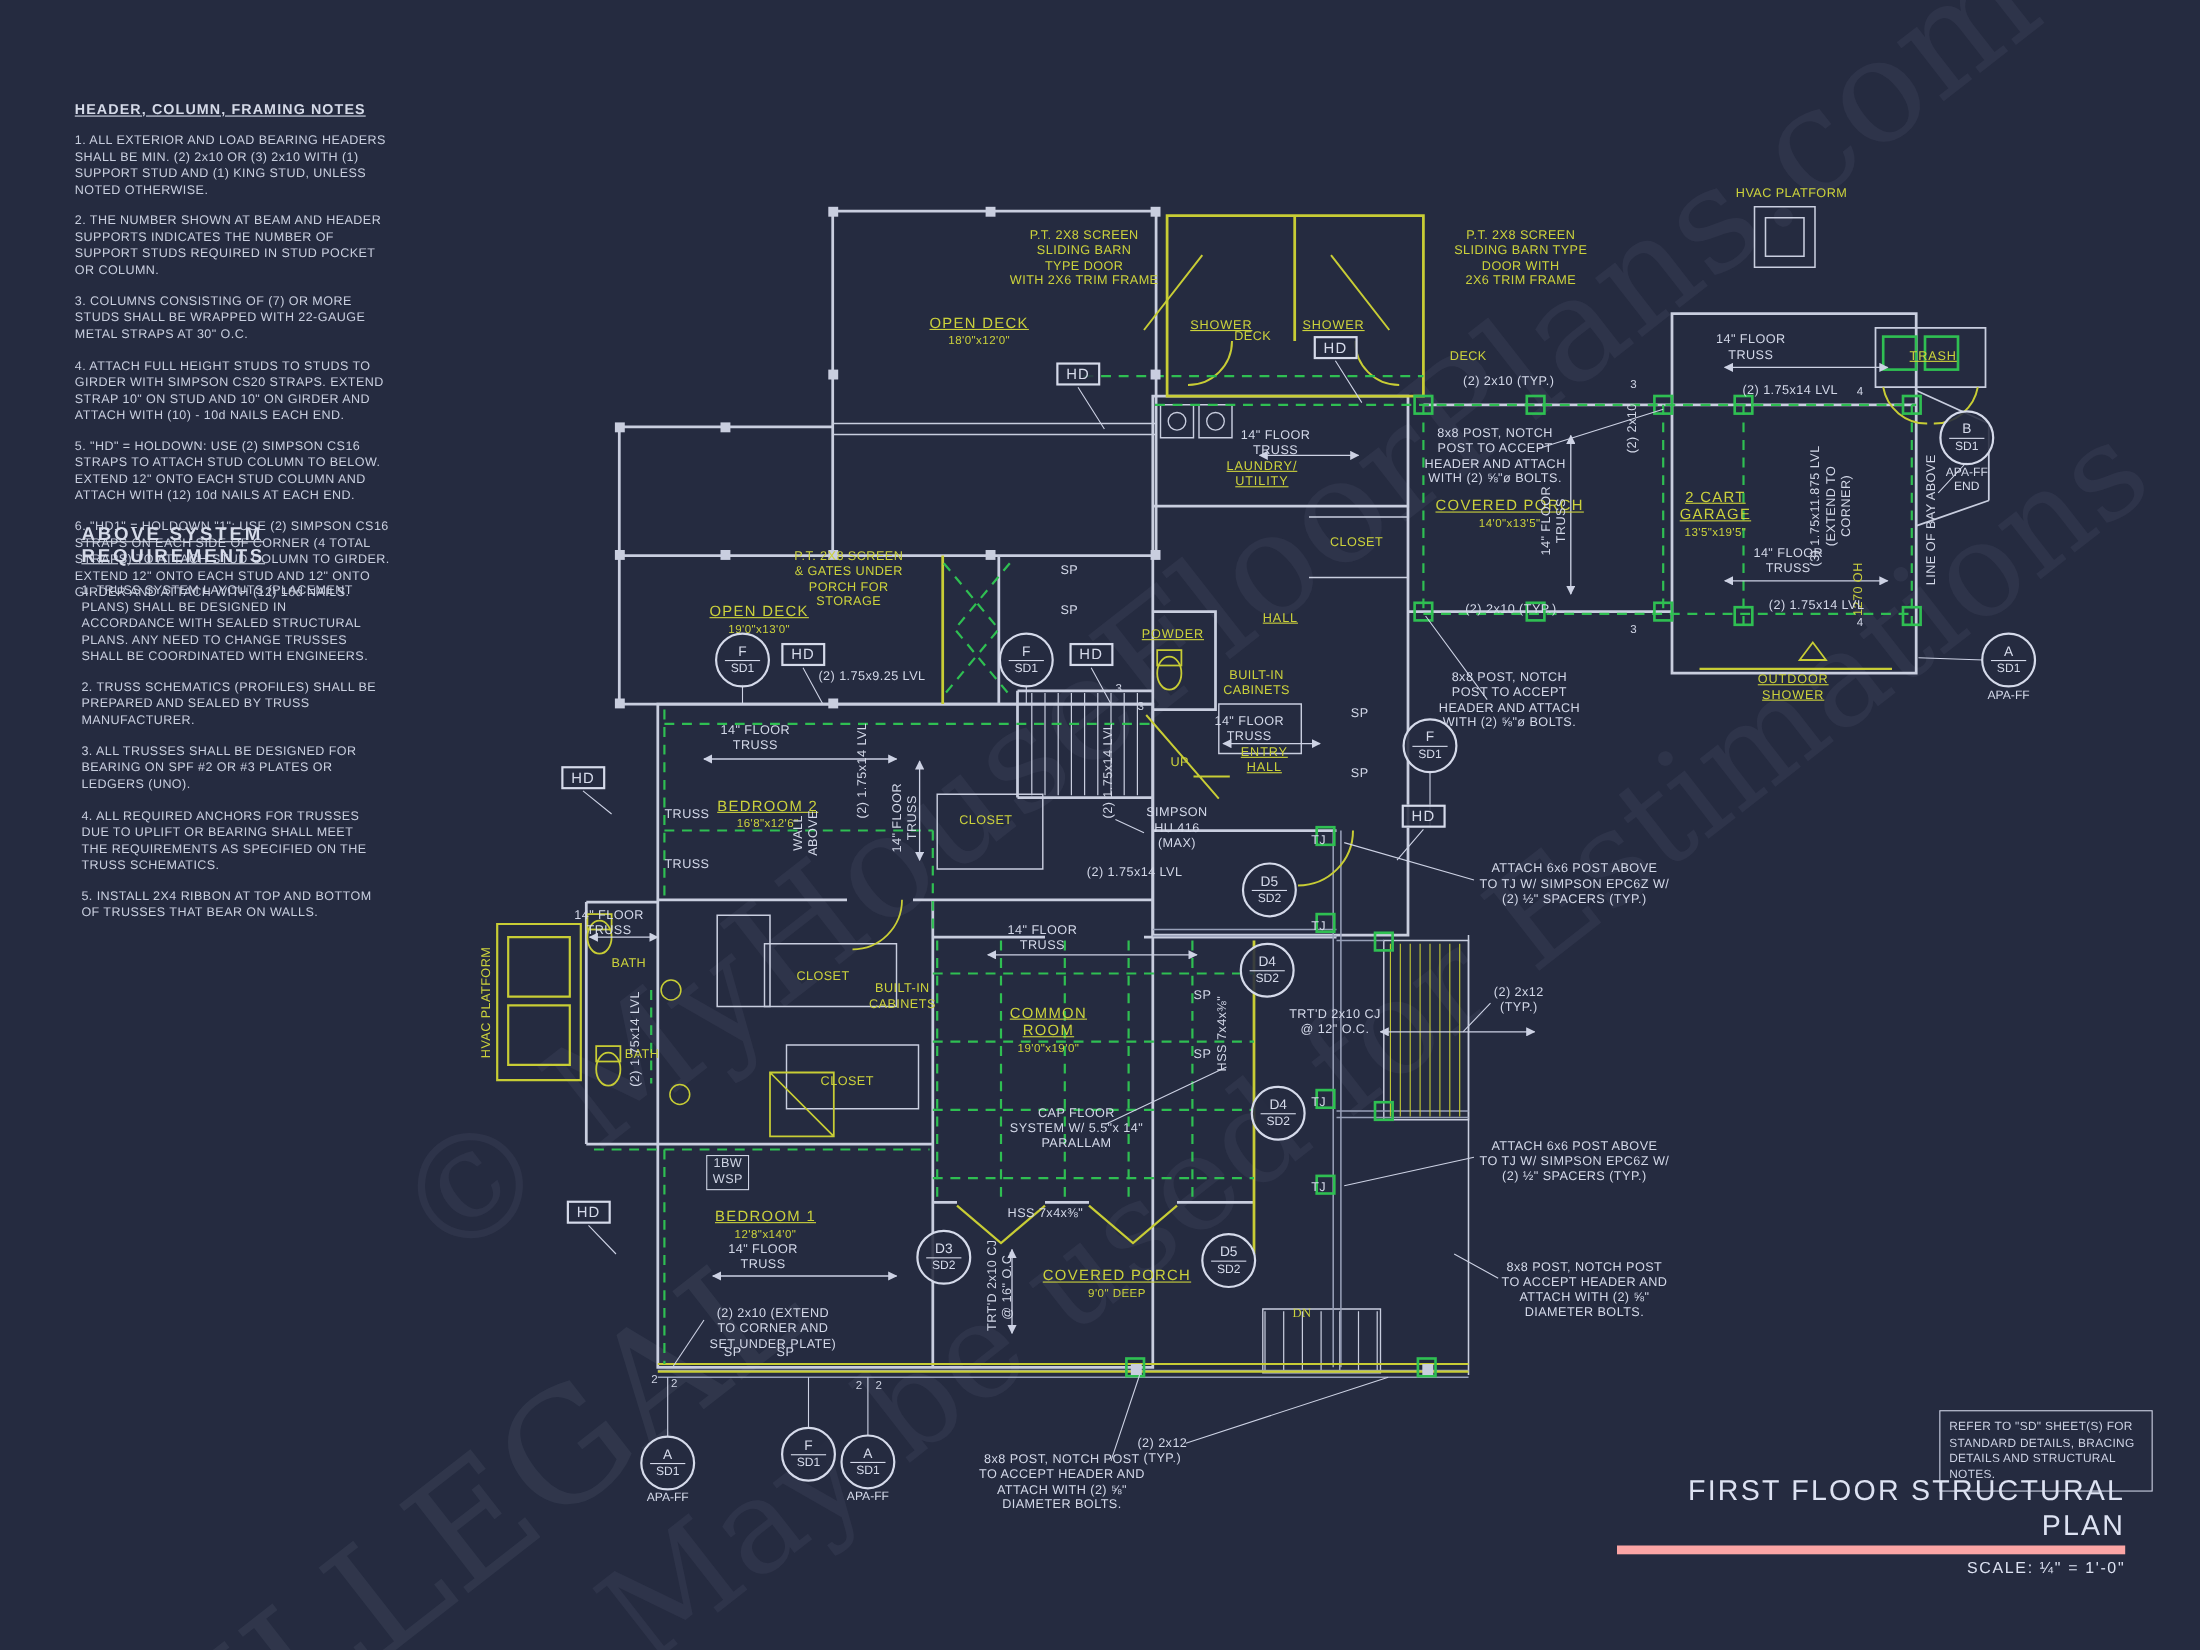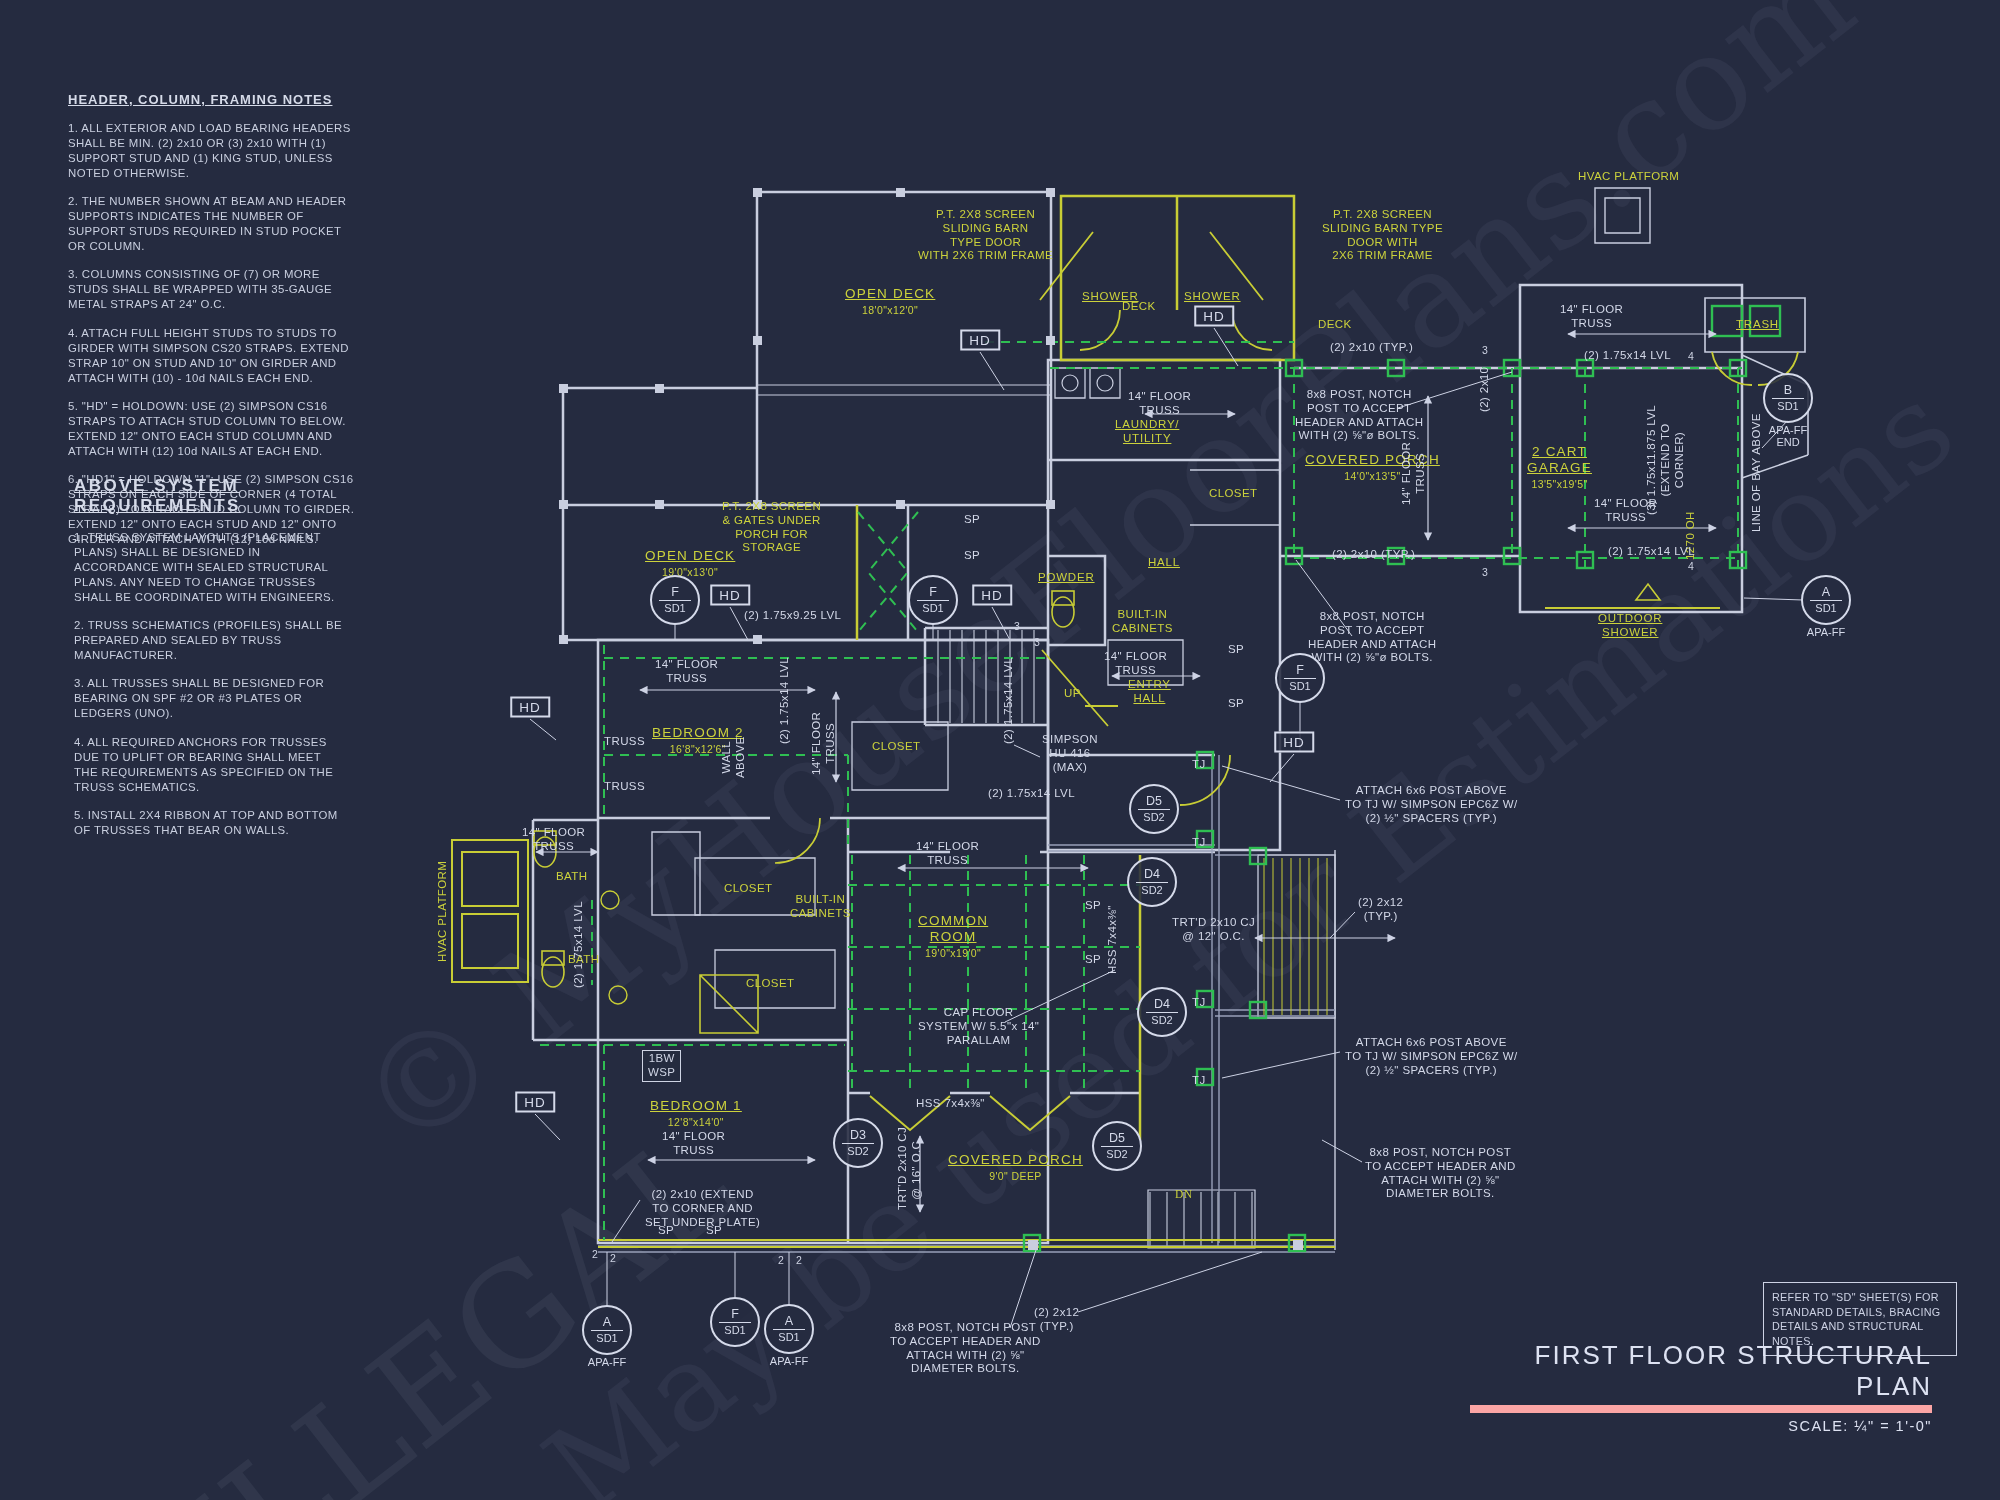--- a/index.html
+++ b/index.html
@@ -447,21 +447,21 @@
       <div class="hd" style="left: 530px; top: 707px;">HD</div>
       <div class="hd" style="left: 535px; top: 1102px;">HD</div>
       <div class="hd" style="left: 1294px; top: 742px;">HD</div>
     </div>
 
   <aside class="notes" id="framing-notes">
     <h2>HEADER, COLUMN, FRAMING NOTES</h2>
     <div id="framing-notes-items">
         <p class="note-item">1. ALL EXTERIOR AND LOAD BEARING HEADERS SHALL BE MIN. (2) 2x10 OR (3) 2x10 WITH (1) SUPPORT STUD AND (1) KING STUD, UNLESS NOTED OTHERWISE.</p>
         <p class="note-item">2. THE NUMBER SHOWN AT BEAM AND HEADER SUPPORTS INDICATES THE NUMBER OF SUPPORT STUDS REQUIRED IN STUD POCKET OR COLUMN.</p>
-        <p class="note-item">3. COLUMNS CONSISTING OF (7) OR MORE STUDS SHALL BE WRAPPED WITH 35-GAUGE METAL STRAPS AT 24" O.C.</p>
+        <p class="note-item">3. COLUMNS CONSISTING OF (7) OR MORE STUDS SHALL BE WRAPPED WITH 22-GAUGE METAL STRAPS AT 30" O.C.</p>
         <p class="note-item">4. ATTACH FULL HEIGHT STUDS TO STUDS TO GIRDER WITH SIMPSON CS20 STRAPS. EXTEND STRAP 10" ON STUD AND 10" ON GIRDER AND ATTACH WITH (10) - 10d NAILS EACH END.</p>
         <p class="note-item">5. "HD" = HOLDOWN: USE (2) SIMPSON CS16 STRAPS TO ATTACH STUD COLUMN TO BELOW. EXTEND 12" ONTO EACH STUD COLUMN AND ATTACH WITH (12) 10d NAILS AT EACH END.</p>
         <p class="note-item">6. "HD1" = HOLDOWN "1": USE (2) SIMPSON CS16 STRAPS ON EACH SIDE OF CORNER (4 TOTAL STRAPS) TO ATTACH STUD COLUMN TO GIRDER. EXTEND 12" ONTO EACH STUD AND 12" ONTO GIRDER AND ATTACH WITH (12) 10d NAILS.</p>
       </div>
   </aside>
 
   <aside class="notes" id="truss-notes">
     <h2>ABOVE SYSTEM REQUIREMENTS</h2>
     <div id="truss-notes-items">
         <p class="note-item">1. TRUSS SYSTEM LAYOUTS (PLACEMENT PLANS) SHALL BE DESIGNED IN ACCORDANCE WITH SEALED STRUCTURAL PLANS. ANY NEED TO CHANGE TRUSSES SHALL BE COORDINATED WITH  ENGINEERS.</p>

